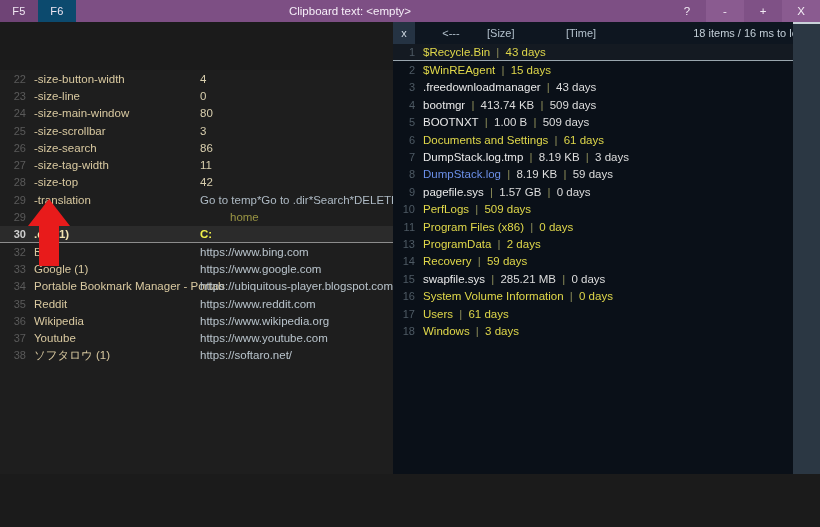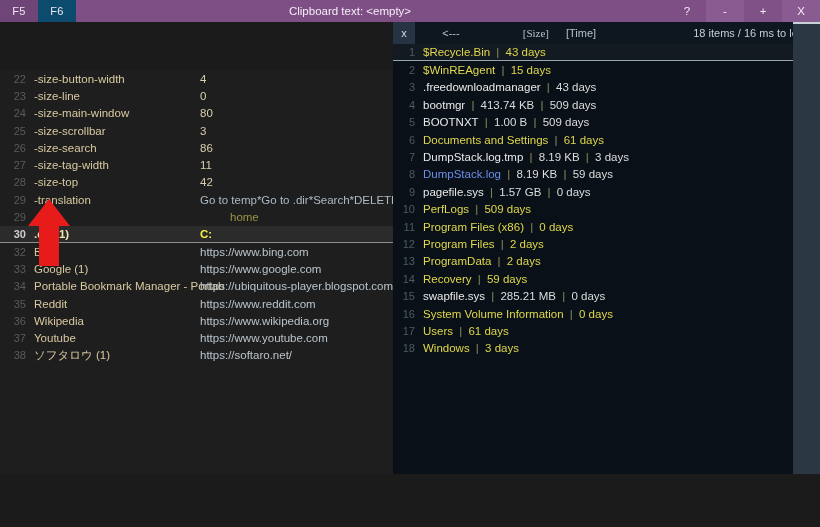--- a/index.html
+++ b/index.html
@@ -87,21 +87,21 @@
   .rhead{
     position:relative; height:22px; display:flex; align-items:center;
     font-size:11px; color:#9fb0bd; background:#0e1620;
   }
   .rx{
     width:22px; height:22px; background:#253343; color:#cfd9e2;
     display:flex; align-items:center; justify-content:center;
     font-size:11px; flex:none;
   }
   .rback{ width:72px; text-align:center; color:#b3c1cc; }
-  .rsize{ width:62px; text-align:right; color:#b3c1cc;font-family:Liberation Serif, serif; }
+  .rsize{ width:62px; text-align:left; color:#b3c1cc; }
   .rtime{ width:64px; text-align:center; color:#b3c1cc; }
   .rstat{ flex:1; text-align:right; padding-right:10px; color:#c3cfd8; }
 
   .rlist{ position:relative; }
   .rrow{
     position:relative; height:17.4px; display:flex; align-items:center;
     font-size:11.5px; white-space:nowrap;
   }
   .rrow.first{ background:#141a22; border-bottom:1px solid #9aa6ae; }
   .rnum{
@@ -304,24 +304,20 @@
         </div>
         <div class="rrow">
           <div class="rnum">10</div>
           <div class="rtxt"><span class="fold">PerfLogs</span><span class="sep"> | </span><span class="metaY">509 days</span></div>
         </div>
         <div class="rrow">
           <div class="rnum">11</div>
           <div class="rtxt"><span class="fold">Program Files (x86)</span><span class="sep"> | </span><span class="metaY">0 days</span></div>
         </div>
         <div class="rrow">
-          <div class="rnum">12</div>
-          <div class="rtxt"><span class="fold">Program Files</span><span class="sep"> | </span><span class="metaY">2 days</span></div>
-        </div>
-        <div class="rrow">
           <div class="rnum">13</div>
           <div class="rtxt"><span class="fold">ProgramData</span><span class="sep"> | </span><span class="metaY">2 days</span></div>
         </div>
         <div class="rrow">
           <div class="rnum">14</div>
           <div class="rtxt"><span class="fold">Recovery</span><span class="sep"> | </span><span class="metaY">59 days</span></div>
         </div>
         <div class="rrow">
           <div class="rnum">15</div>
           <div class="rtxt"><span class="file">swapfile.sys</span><span class="sep"> | </span><span class="meta">285.21 MB</span><span class="sep"> | </span><span class="meta">0 days</span></div>

